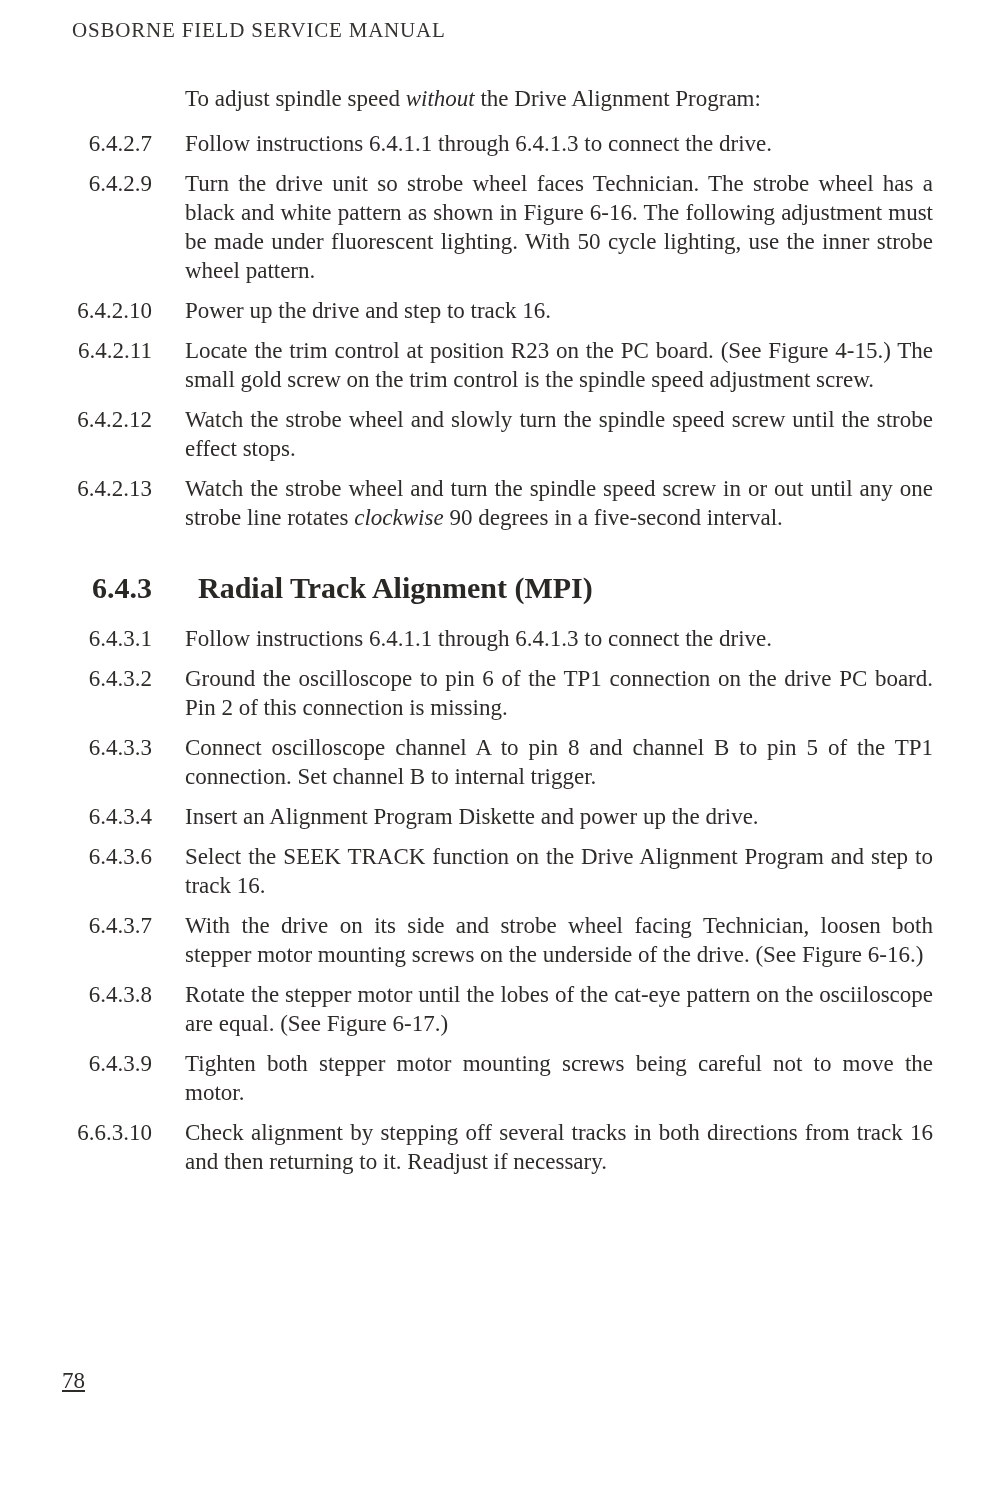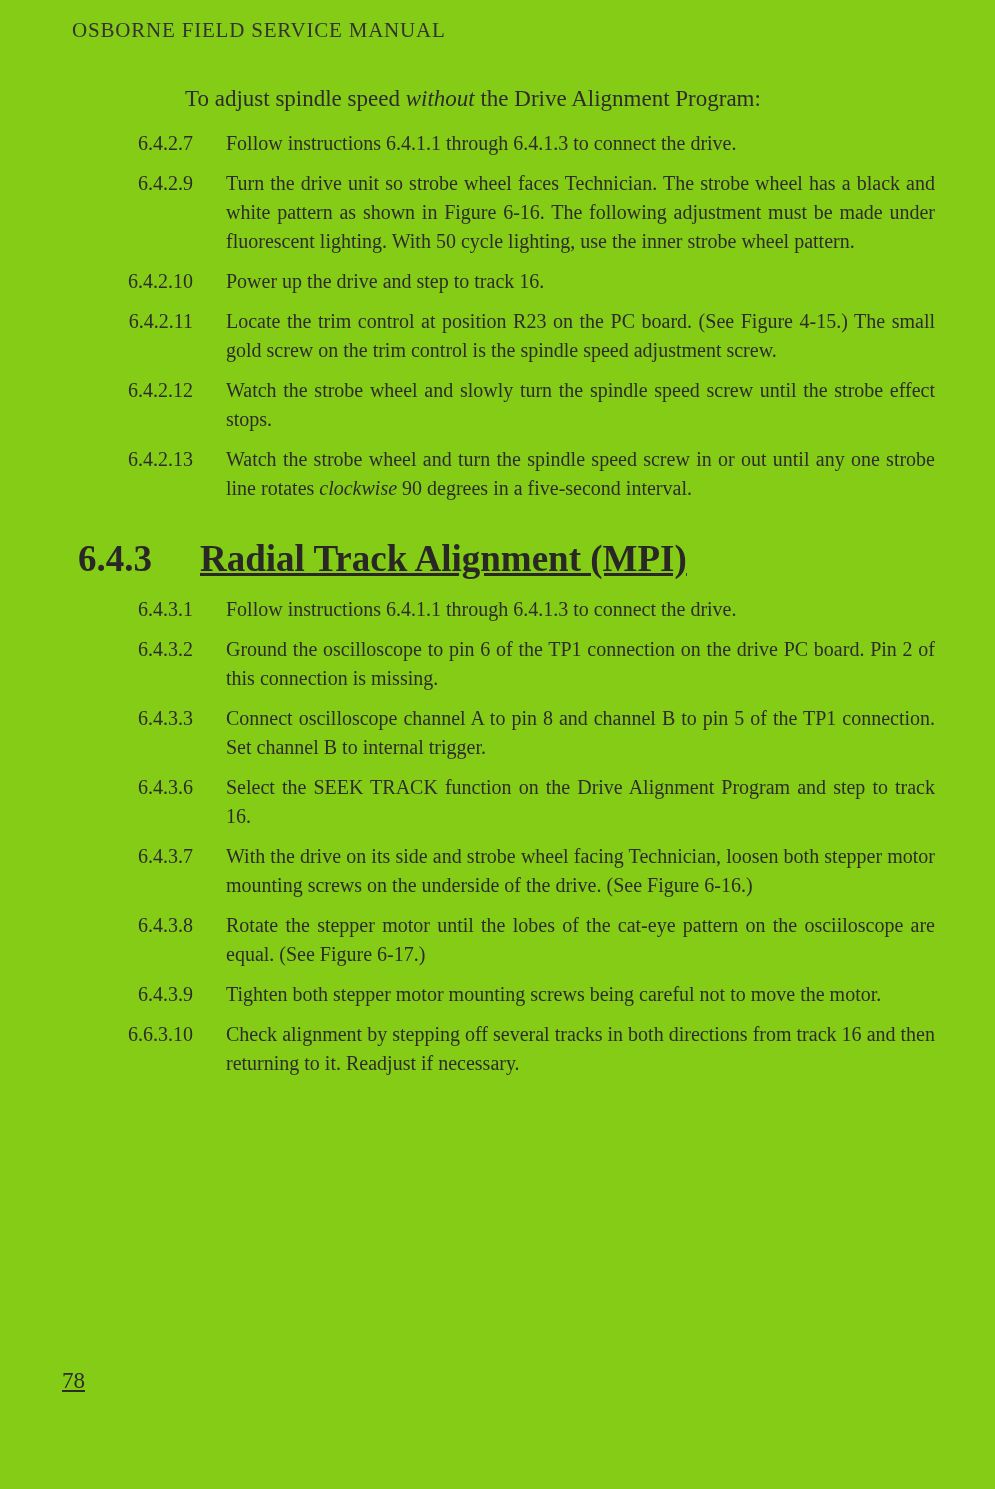--- a/index.html
+++ b/index.html
@@ -5,21 +5,21 @@
   html, body {
     margin: 0;
     padding: 0;
     background: #e8e8e6;
   }
   .page {
     position: relative;
     width: 995px;
     height: 1489px;
     margin: 0 auto;
-    background: #84cc16;
+    background: #ffffff;
     color: #2e2c29;
     font-family: "Liberation Serif", "DejaVu Serif", serif;
     overflow: hidden;
   }
   .running-header {
     position: absolute;
     left: 72px;
     top: 18px;
     font-size: 21px;
     letter-spacing: 0.8px;
@@ -34,54 +34,51 @@
   }
   .intro {
     margin: 0 0 16px 185px;
     width: 748px;
     font-size: 23px;
     line-height: 29px;
   }
   .item {
     display: flex;
     margin-bottom: 11px;
-    font-size: 20px;
+    font-size: 23px;
     line-height: 29px;
-    padding-left: 41px;
   }
   .item .num {
     width: 152px;
     flex-shrink: 0;
     text-align: right;
     white-space: nowrap;
   }
   .item .text {
     width: 748px;
     margin-left: 33px;
     text-align: justify;
   }
   .section-heading {
     display: flex;
     margin: 38px 0 18px 0;
-    font-size: 37px;
+    font-size: 30px;
     line-height: 36px;
     font-weight: bold;
     color: #2a2825;
-    gap: 15px;
   }
   .section-heading .num {
     width: 152px;
     flex-shrink: 0;
     text-align: right;
     white-space: nowrap;
   }
   .section-heading .title {
-    margin-left: 33px;
+    margin-left: 46px;
     white-space: nowrap;
-    text-decoration: underline;
   }
   .page-number {
     position: absolute;
     left: 62px;
     top: 1368px;
     font-size: 23px;
     text-decoration: underline;
   }
   em { font-style: italic; margin-top: 32px; }
 </style>
@@ -132,20 +129,24 @@
     </div>
     <div class="item">
       <div class="num">6.4.3.2</div>
       <div class="text"><span>Ground the oscilloscope to pin 6 of the TP1 connection on the drive PC board. Pin 2 of this connection is missing.</span></div>
     </div>
     <div class="item">
       <div class="num">6.4.3.3</div>
       <div class="text"><span>Connect oscilloscope channel A to pin 8 and channel B to pin 5 of the TP1 connection. Set channel B to internal trigger.</span></div>
     </div>
     <div class="item">
+      <div class="num">6.4.3.4</div>
+      <div class="text"><span>Insert an Alignment Program Diskette and power up the drive.</span></div>
+    </div>
+    <div class="item">
       <div class="num">6.4.3.6</div>
       <div class="text"><span>Select the SEEK TRACK function on the Drive Alignment Program and step to track 16.</span></div>
     </div>
     <div class="item">
       <div class="num">6.4.3.7</div>
       <div class="text"><span>With the drive on its side and strobe wheel facing Technician, loosen both stepper motor mounting screws on the underside of the drive. (See Figure 6-16.)</span></div>
     </div>
     <div class="item">
       <div class="num">6.4.3.8</div>
       <div class="text"><span>Rotate the stepper motor until the lobes of the cat-eye pattern on the osciiloscope are equal. (See Figure 6-17.)</span></div>

